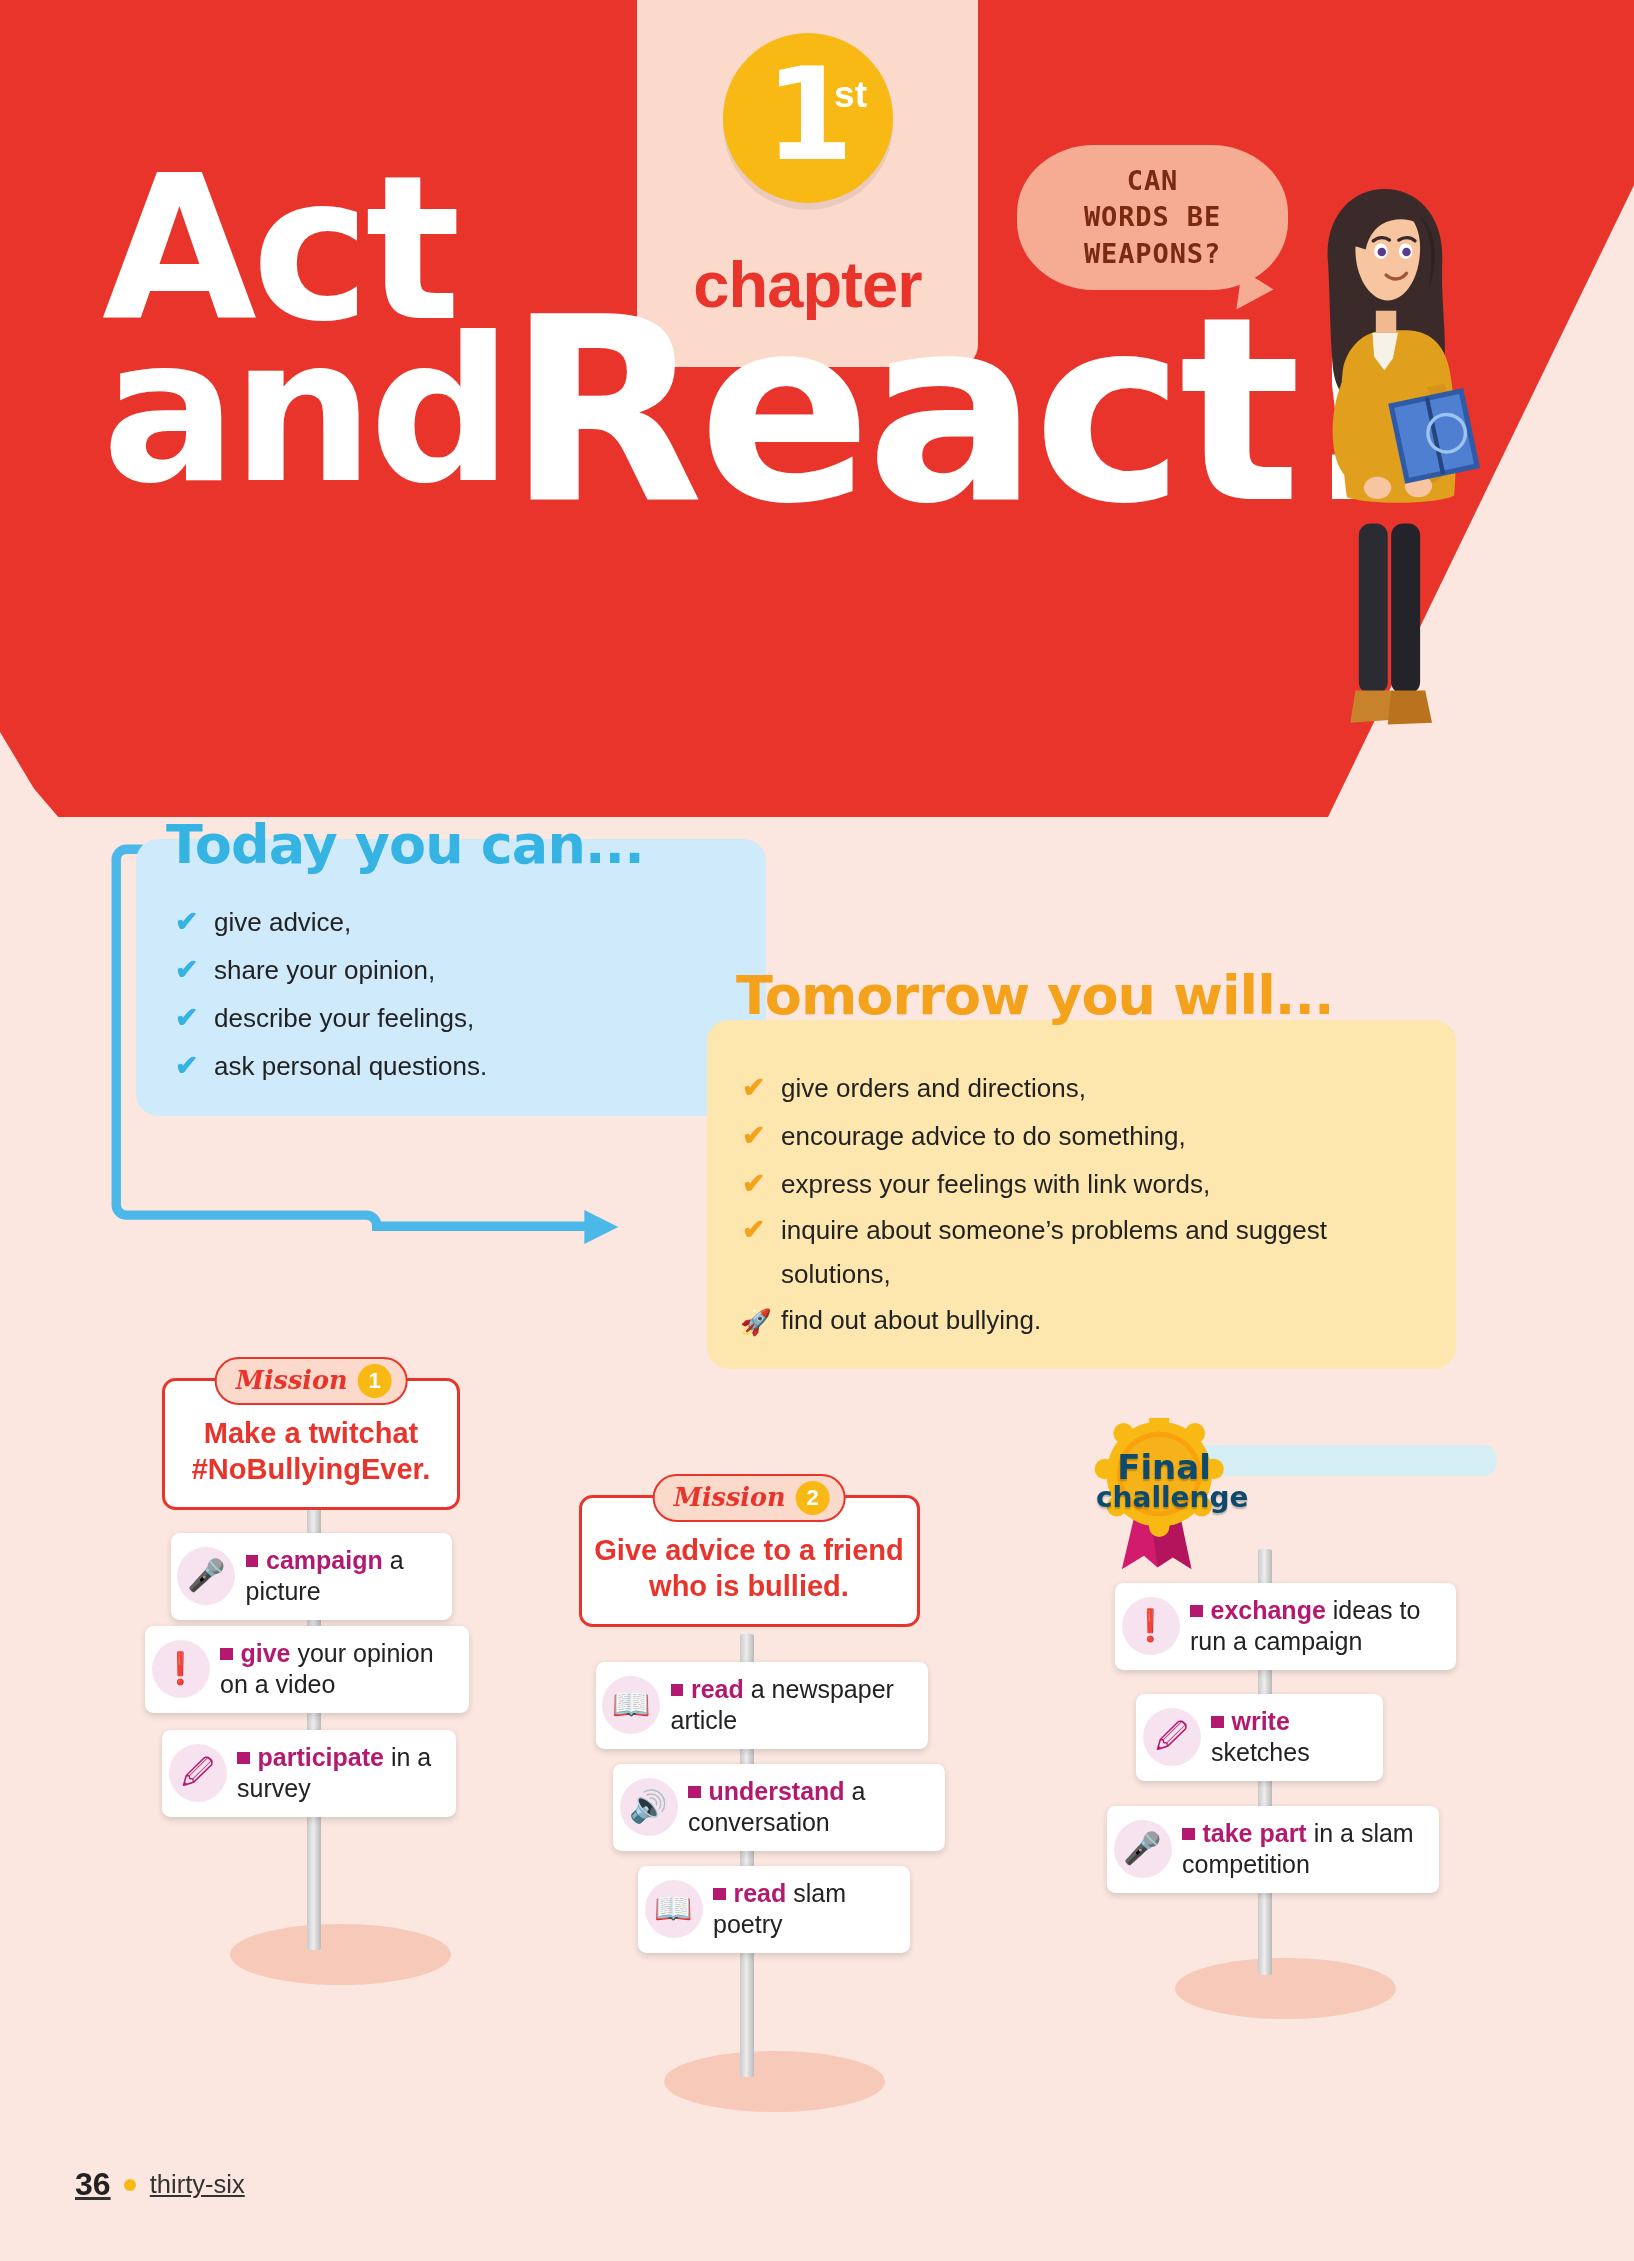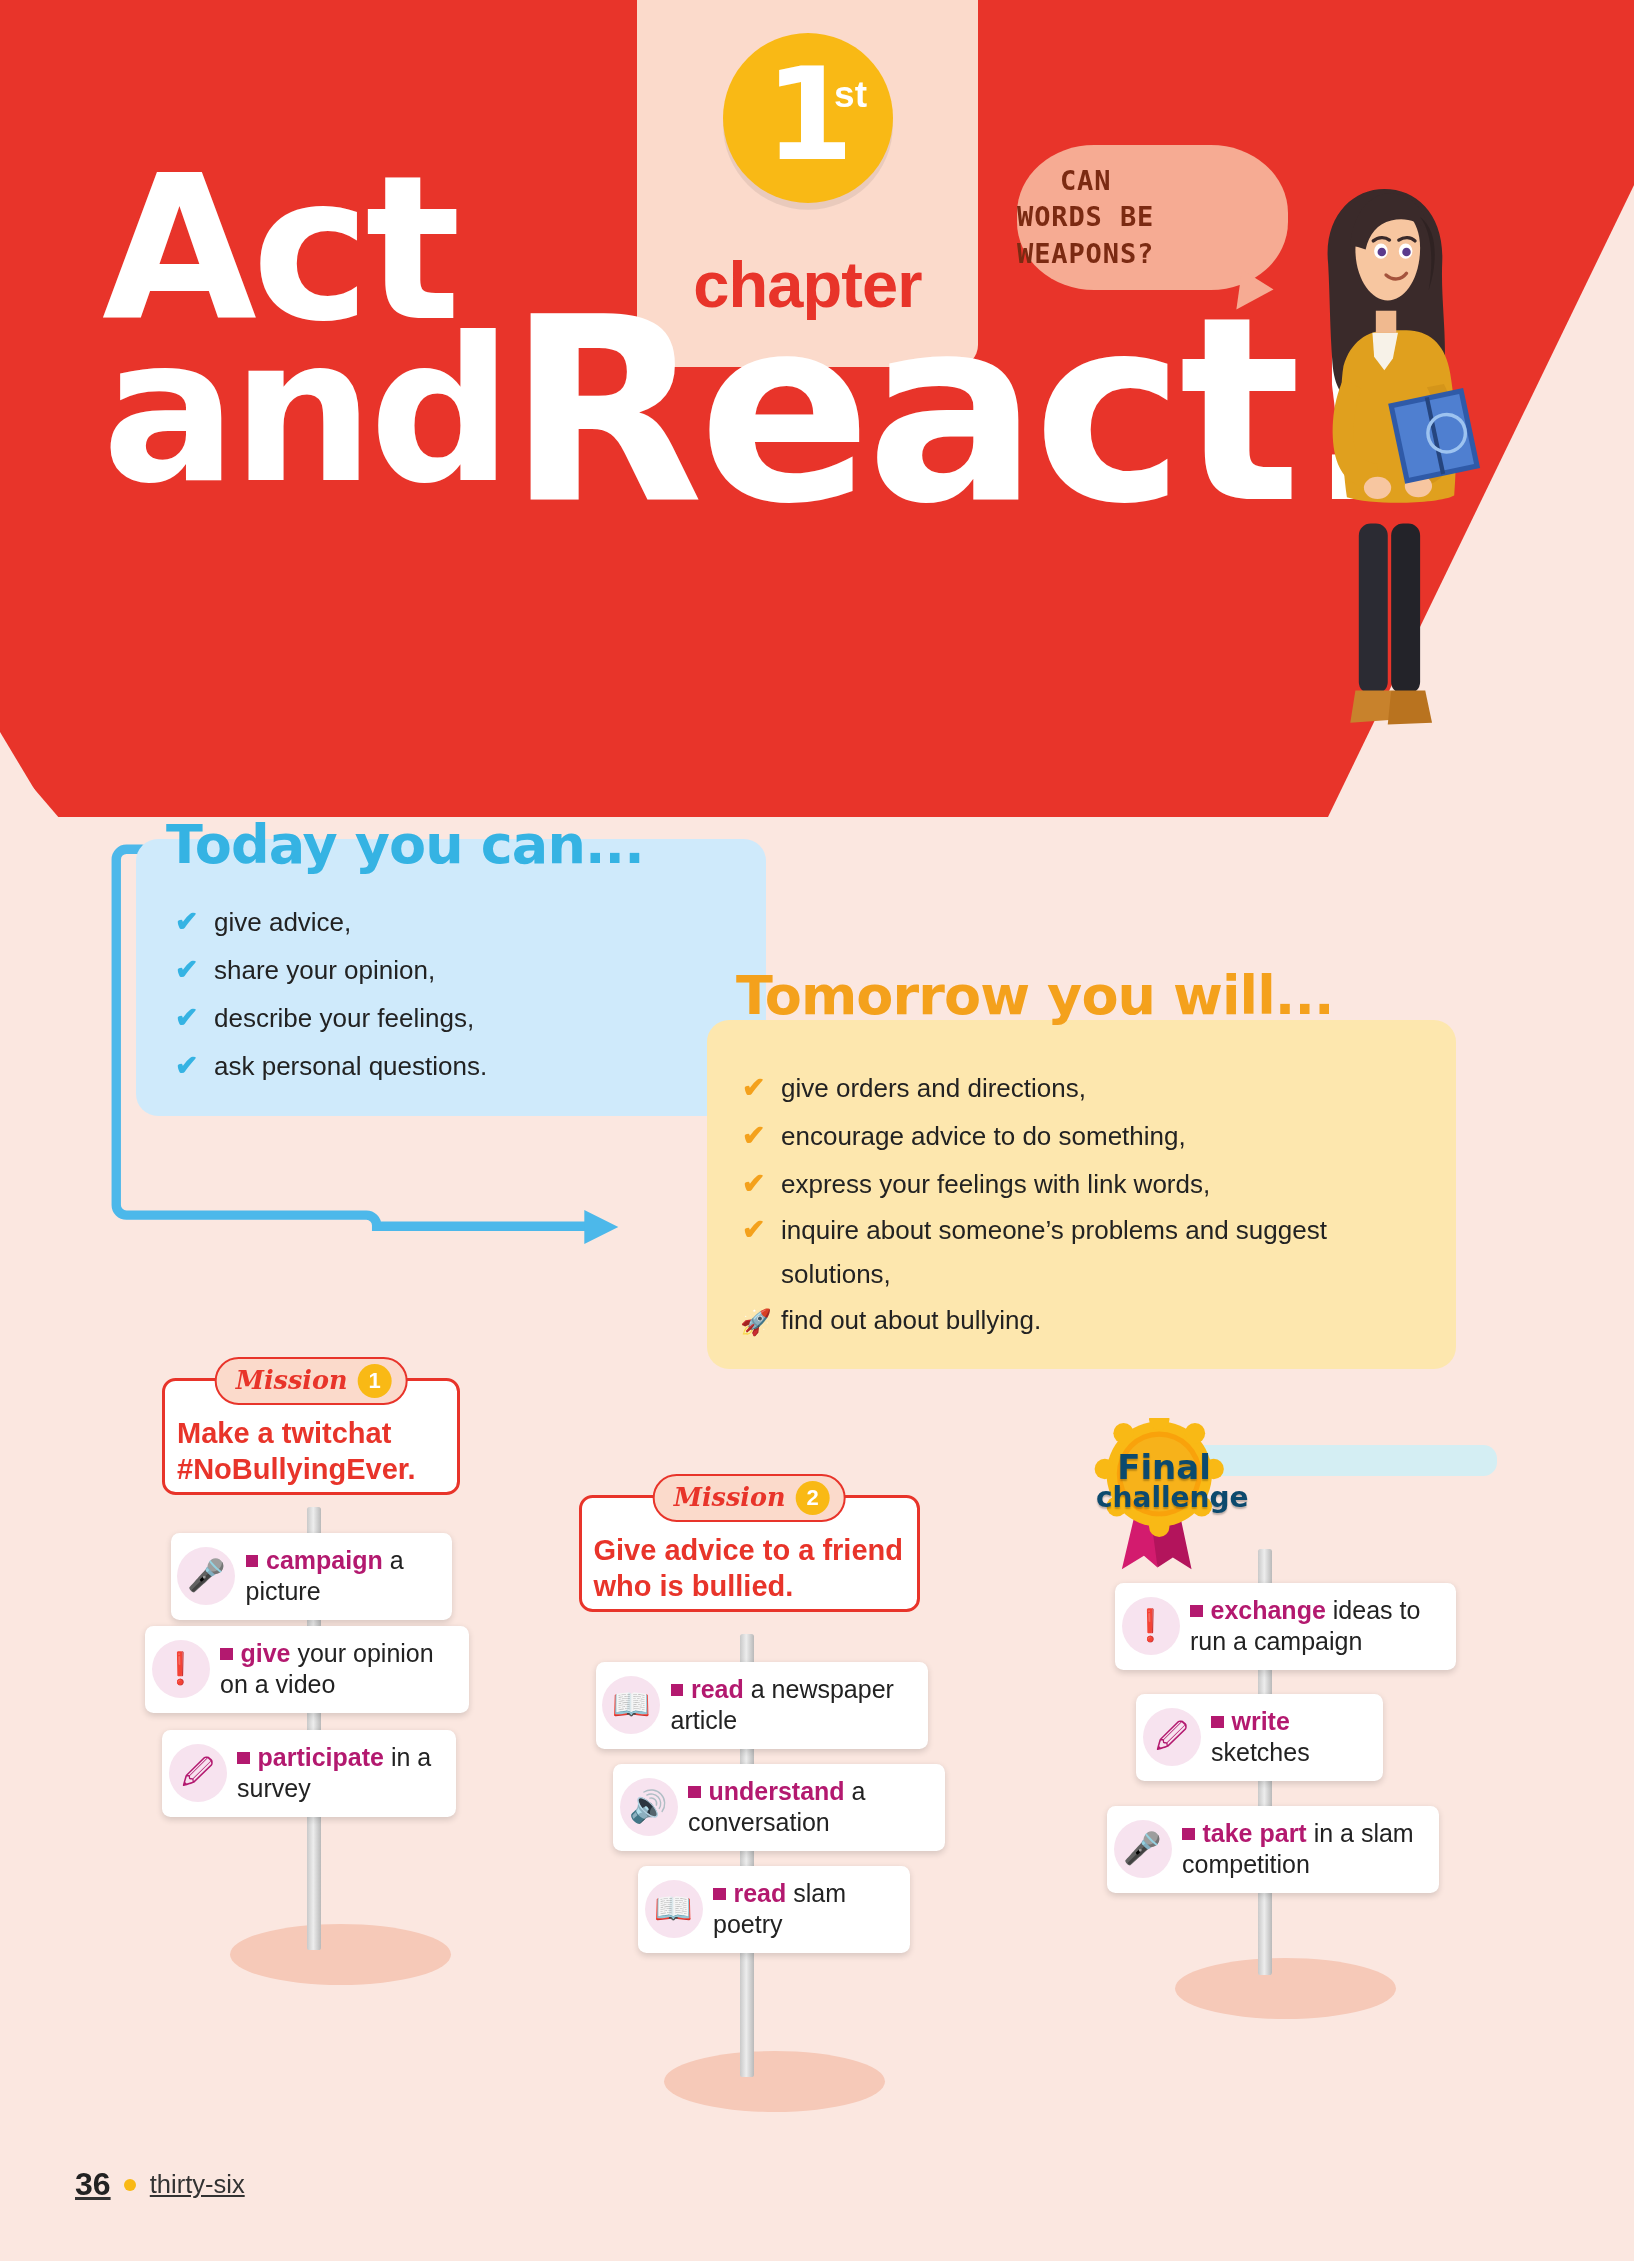--- a/index.html
+++ b/index.html
@@ -71,21 +71,21 @@
     letter-spacing: -0.9px;
   }
 
   
   .bubble {
     position: absolute;
     left: 1017px; top: 145px;
     width: 271px; height: 145px;
     background: #f6ab93;
     border-radius: 77px/68px;
-    display: flex; align-items: center; justify-content: flex-start;
+    display: flex; align-items: center; justify-content: center;
   }
   .bubble-text {
     font-family: "DejaVu Sans Mono", monospace;
     text-align: center;
     font-size: 27px;
     font-weight: bold;
     color: #7b2a12;
     line-height: 1.35;
     letter-spacing: 0.9px;
   }
@@ -205,26 +205,26 @@
     position: absolute;
     width: 221px; height: 61px;
     background: #f6c9b8;
     border-radius: 50%;
   }
   .mission-head {
     position: absolute;
     background: #ffffff;
     border: 3.4px solid #e8342a;
     border-radius: 13.6px;
-    text-align: left;
+    text-align: center;
     color: #e8342a;
     font-weight: bold;
     font-size: 29px;
     line-height: 1.25;
-    padding: 34px 12px 4px;
+    padding: 34px 12px 19px;
   }
   .mission-tag {
     position: absolute;
     left: 50%; top: -24px;
     transform: translateX(-50%);
     background: #fbdacb;
     border: 2.6px solid #e8342a;
     border-radius: 25.5px;
     height: 48px;
     display: flex; align-items: center; gap: 10.2px;

